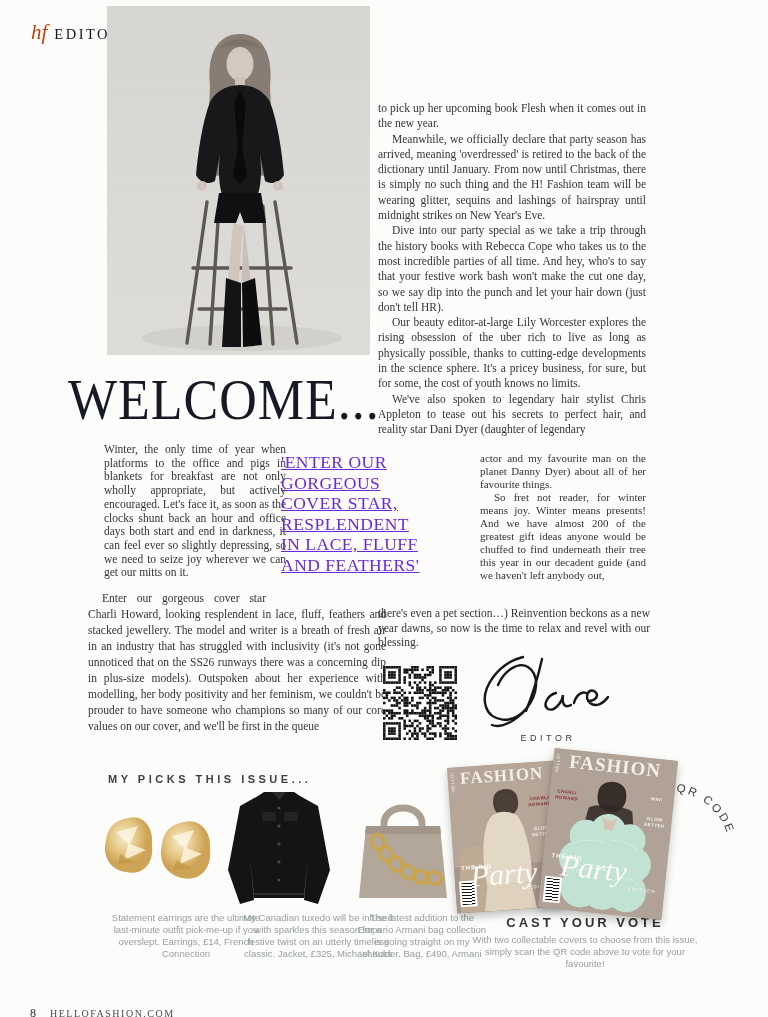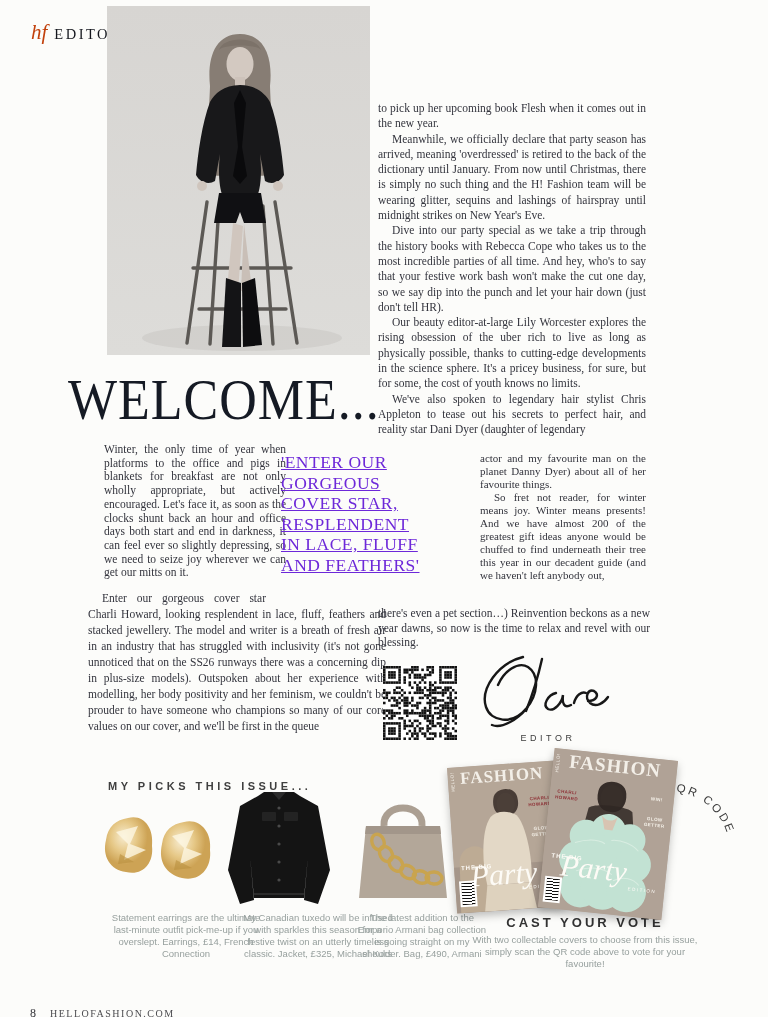--- a/index.html
+++ b/index.html
@@ -35,21 +35,21 @@
       color:#6d28d9;letter-spacing:.5px;white-space:pre-line;text-decoration:underline;}
 
   
   .qr{left:383px;top:666px;width:74px;height:74px;background:#fff;}
   .sig{left:468px;top:645px;width:150px;height:90px;}
   .sig-role{left:503px;top:733px;width:90px;text-align:center;font-family:"Liberation Sans",sans-serif;
             font-size:9px;letter-spacing:3.5px;color:#3c3c3c;}
   .arc{left:592px;top:736px;width:160px;height:150px;}
 
   
-  .sans{font-family:"Liberation Sans",sans-serif;margin-top:7px;}
+  .sans{font-family:"Liberation Sans",sans-serif;}
   .picks-h{left:108px;top:773px;font-size:11px;letter-spacing:3.5px;color:#3f3f3f;font-weight:bold;}
   .prod-ear{left:98px;top:810px;width:118px;height:92px;}
   .prod-jkt{left:222px;top:786px;width:114px;height:122px;}
   .prod-bag{left:352px;top:792px;width:102px;height:114px;}
   .cap{font-family:"Liberation Sans",sans-serif;font-size:9.5px;line-height:12px;color:#97a09e;text-align:center;}
   .cap1{left:110px;top:912px;width:152px;}
   .cap2{left:240px;top:912px;width:156px;}
   .cap3{left:356px;top:912px;width:132px;}
 
   

